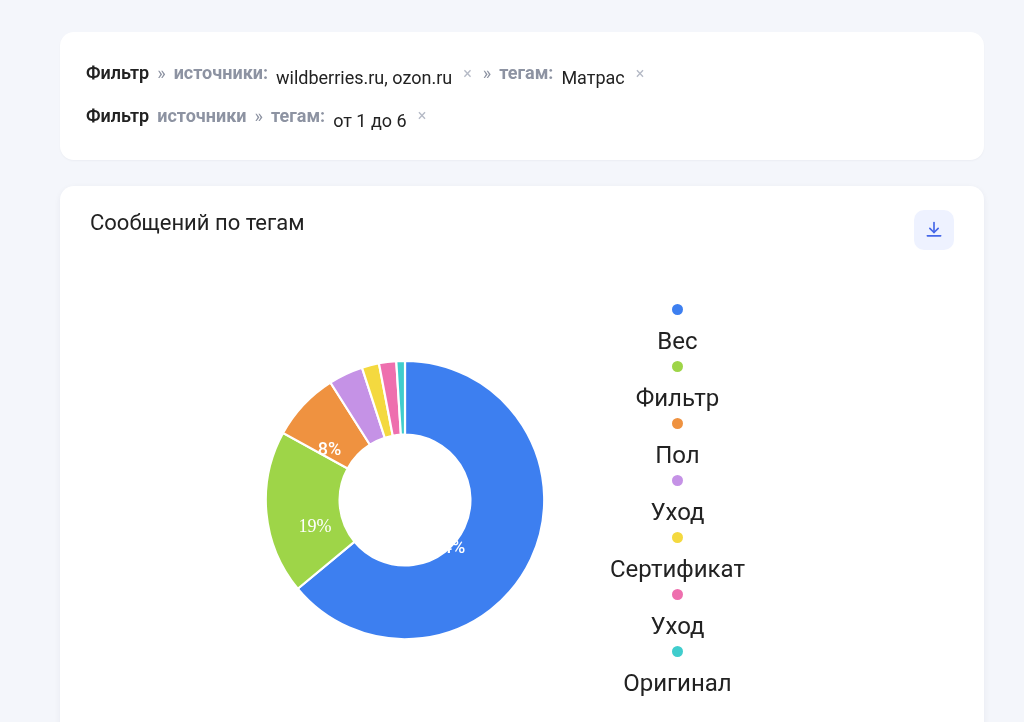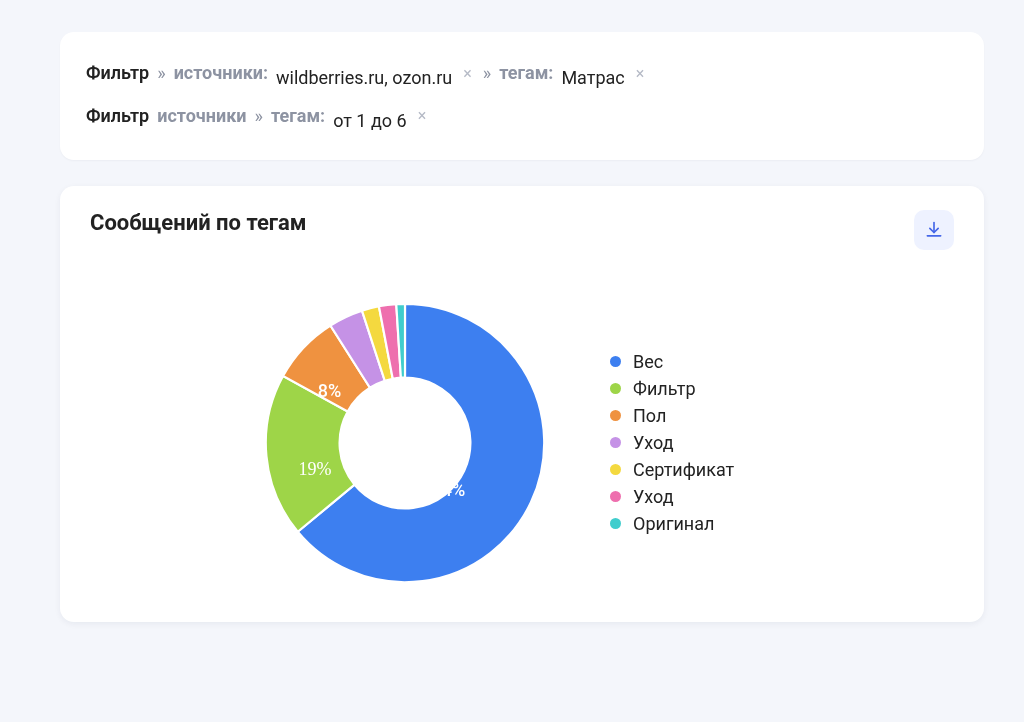--- a/index.html
+++ b/index.html
@@ -31,33 +31,33 @@
   .f-arrow{color:var(--muted);user-select:none;}
   .f-value{font-weight:400;margin-top:10px;}
   .chip-x{color:var(--chip-x);cursor:pointer;font-size:16px;padding:0 3px;}
   .reset{color:var(--link);border-bottom:1px dashed var(--link);cursor:pointer;margin-left:6px;}
 
   .chart-card{
     margin-top:26px;background:var(--card);border-radius:14px;padding:24px 30px 34px 30px;
     box-shadow:0 2px 6px rgba(20,30,60,.06);
   }
   .chart-header{display:flex;align-items:flex-start;justify-content:space-between;}
-  .chart-title{font-size:22px;font-weight:700;}
+  .chart-title{font-size:22px;font-weight:400;}
   .dl-btn{
     width:40px;height:40px;border-radius:10px;background:var(--dl-bg);display:flex;
     align-items:center;justify-content:center;cursor:pointer;
   }
   .dl-btn svg{stroke:var(--dl-fg);}
 
   .chart-body{display:flex;align-items:center;justify-content:flex-start;gap:60px;margin-top:48px;padding-left:170px;}
   .donut-wrap{position:relative;width:290px;height:290px;flex:0 0 auto;}
   .donut{width:100%;height:100%;}
   .slice-label{position:absolute;font-size:18px;color:#fff;font-weight:500;pointer-events:none;transform:translate(-50%,-50%);}
   .legend{list-style:none;margin:0;padding:0;}
-  .legend li{display:flex;align-items:center;gap:12px;margin:6px 0;font-size:18px;}
+  .legend li{display:flex;align-items:center;gap:12px;margin:6px 0;font-size:24px;flex-direction:column;}
   .swatch{width:11px;height:11px;border-radius:50%;display:inline-block;}
 </style>
 </head>
 <body>
 
 <div class="page">
 
   <div class="filters-card">
     <div class="filters-row">
       <span class="f-title">Фильтр</span>

